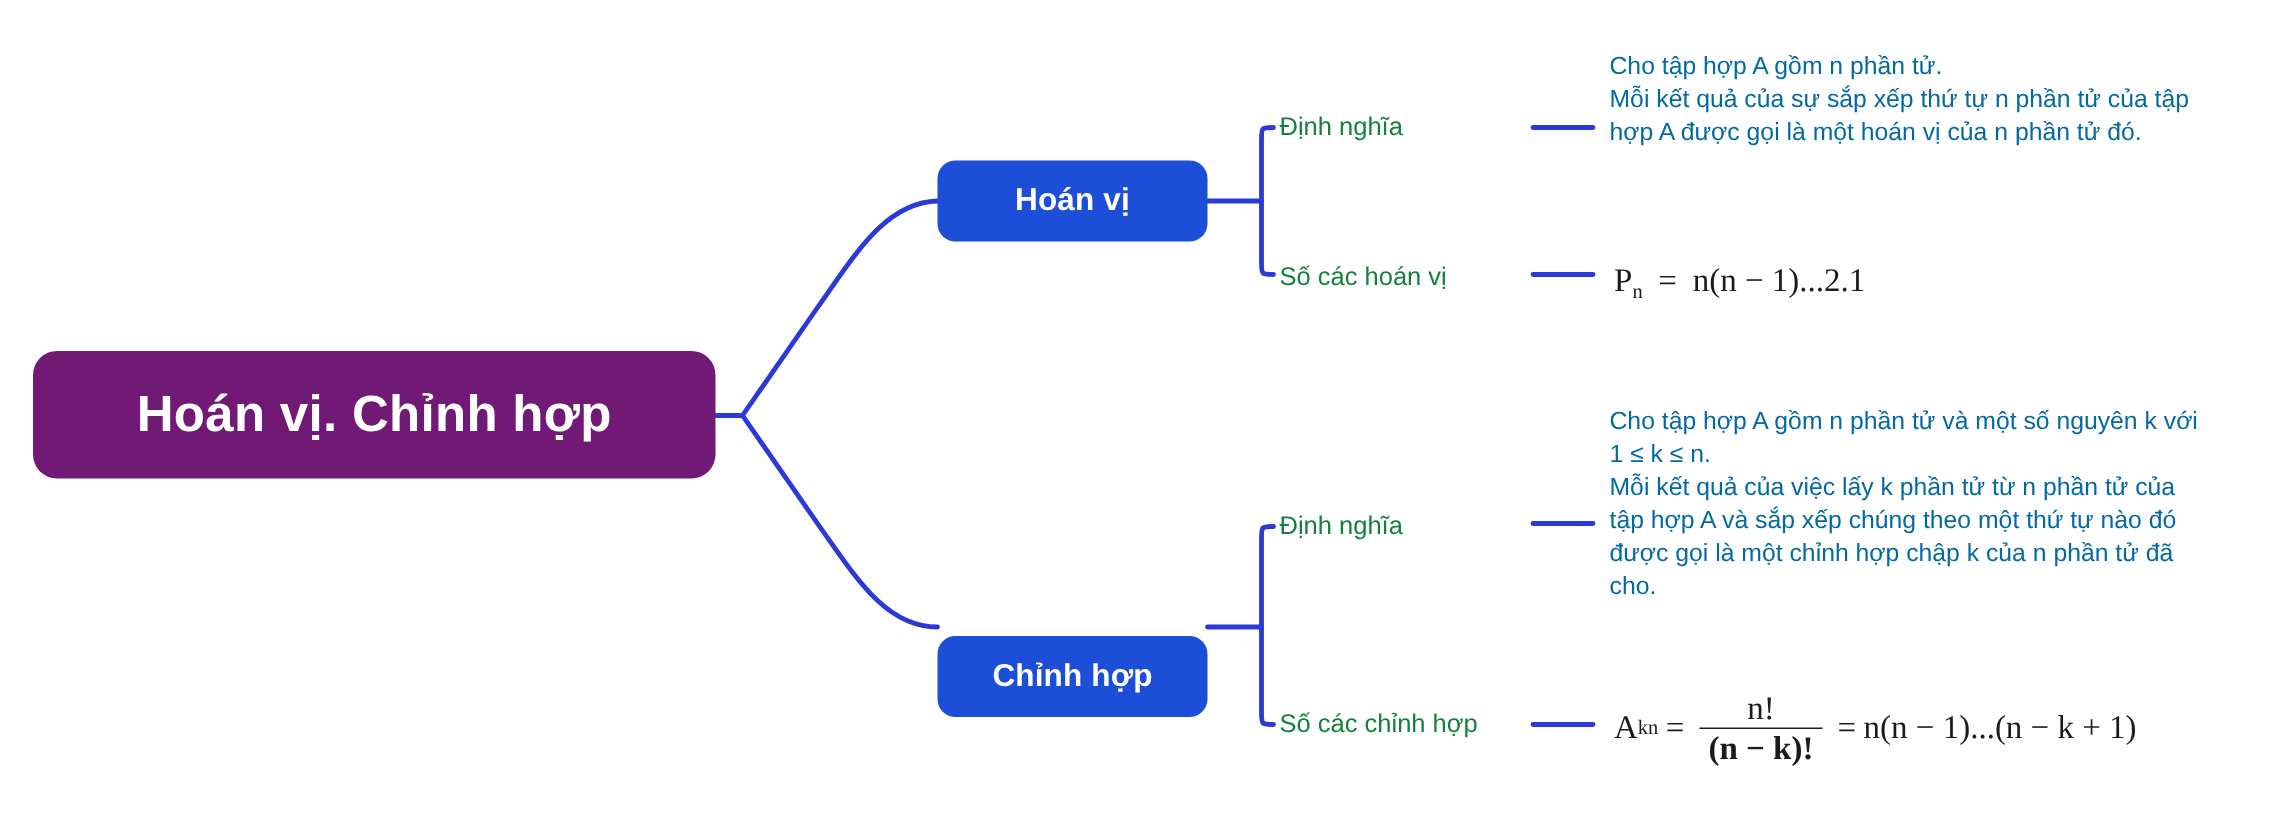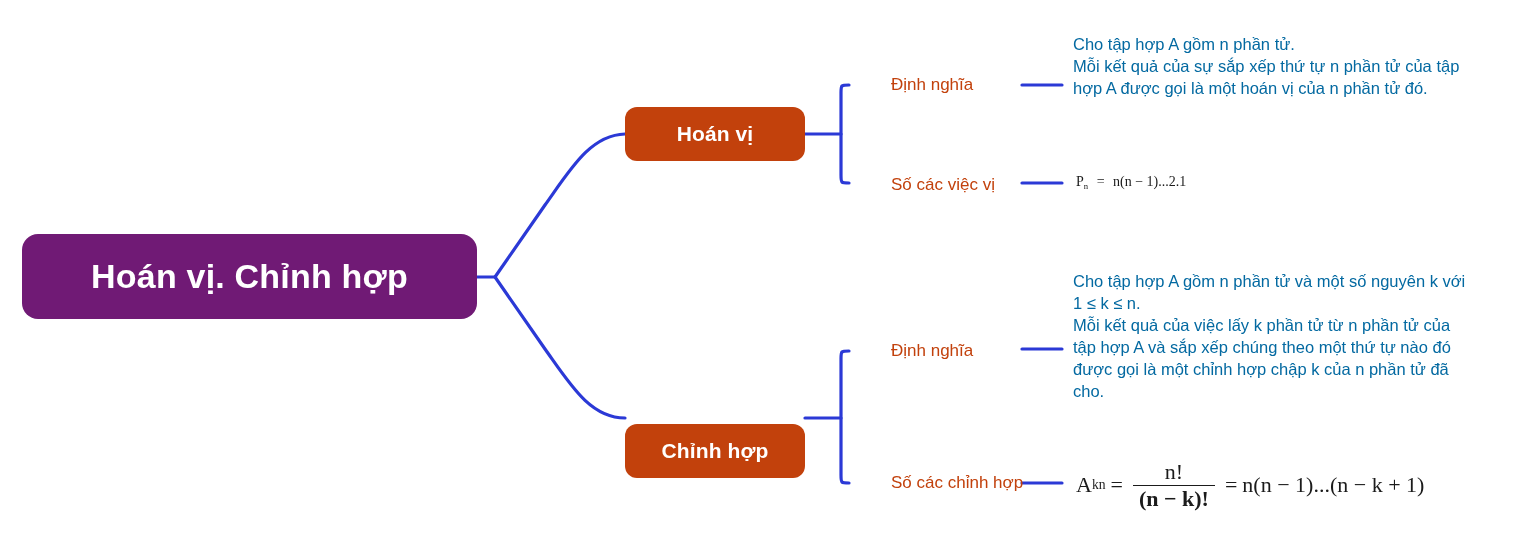--- a/index.html
+++ b/index.html
@@ -54,21 +54,21 @@
     letter-spacing: 0.2px;
     line-height: 1.1;
     white-space: nowrap;
   }
 
   
   .topic-node {
     position: absolute;
     width: 180px;
     height: 54px;
-    background: #c2410c;
+    background: #1d4ed8;
     border-radius: 12px;
     display: flex;
     align-items: center;
     justify-content: center;
     box-sizing: border-box;
     padding: 0 12px;
   }
   .topic-node.topic-1 { left: 625px; top: 107px; }
   .topic-node.topic-2 { left: 625px; top: 391px; margin-top: 33px; }
   .topic-label {
@@ -76,26 +76,25 @@
     font-size: 21px;
     font-weight: 700;
     letter-spacing: 0.1px;
     white-space: nowrap;
     line-height: 1.1;
   }
 
   
   .sub-label {
     position: absolute;
-    color: #c2410c;
+    color: #15803d;
     font-size: 17px;
     font-weight: 400;
     white-space: nowrap;
     line-height: 1.2;
-    margin-left: 38px;
   }
   .sub-label.s1 { left: 853px; top: 75px; }
   .sub-label.s2 { left: 853px; top: 175px; }
   .sub-label.s3 { left: 853px; top: 341px; }
   .sub-label.s4 { left: 853px; top: 473px; }
 
   
   .note {
     position: absolute;
     color: #0369a1;
@@ -110,21 +109,21 @@
   
   .formula {
     position: absolute;
     color: #1b1b1b;
     font-family: "Liberation Serif", serif;
     white-space: nowrap;
   }
   .formula.f1 {
     left: 1076px;
     top: 174px;
-    font-size: 14px;
+    font-size: 22px;
   }
   .formula.f2 {
     left: 1076px;
     top: 462px;
     font-size: 22px;
     display: flex;
     align-items: center;
     height: 46px;
   }
 
@@ -184,21 +183,21 @@
 
   <div class="root-node">
     <span class="root-label">Hoán vị. Chỉnh hợp</span>
   </div>
 
   <div class="topic-node topic-1">
     <span class="topic-label">Hoán vị</span>
   </div>
 
   <span class="sub-label s1">Định nghĩa</span>
-  <span class="sub-label s2">Số các việc vị</span>
+  <span class="sub-label s2">Số các hoán vị</span>
 
   <div class="note n1">Cho tập hợp A gồm n phần tử.
 Mỗi kết quả của sự sắp xếp thứ tự n phần tử của tập hợp A được gọi là một hoán vị của n phần tử đó.</div>
 
   <div class="formula f1">
     <span class="var">P</span><sub class="sm">n</sub>
     <span class="eq">=</span>
     <span>n(n − 1)...2.1</span>
   </div>
 

